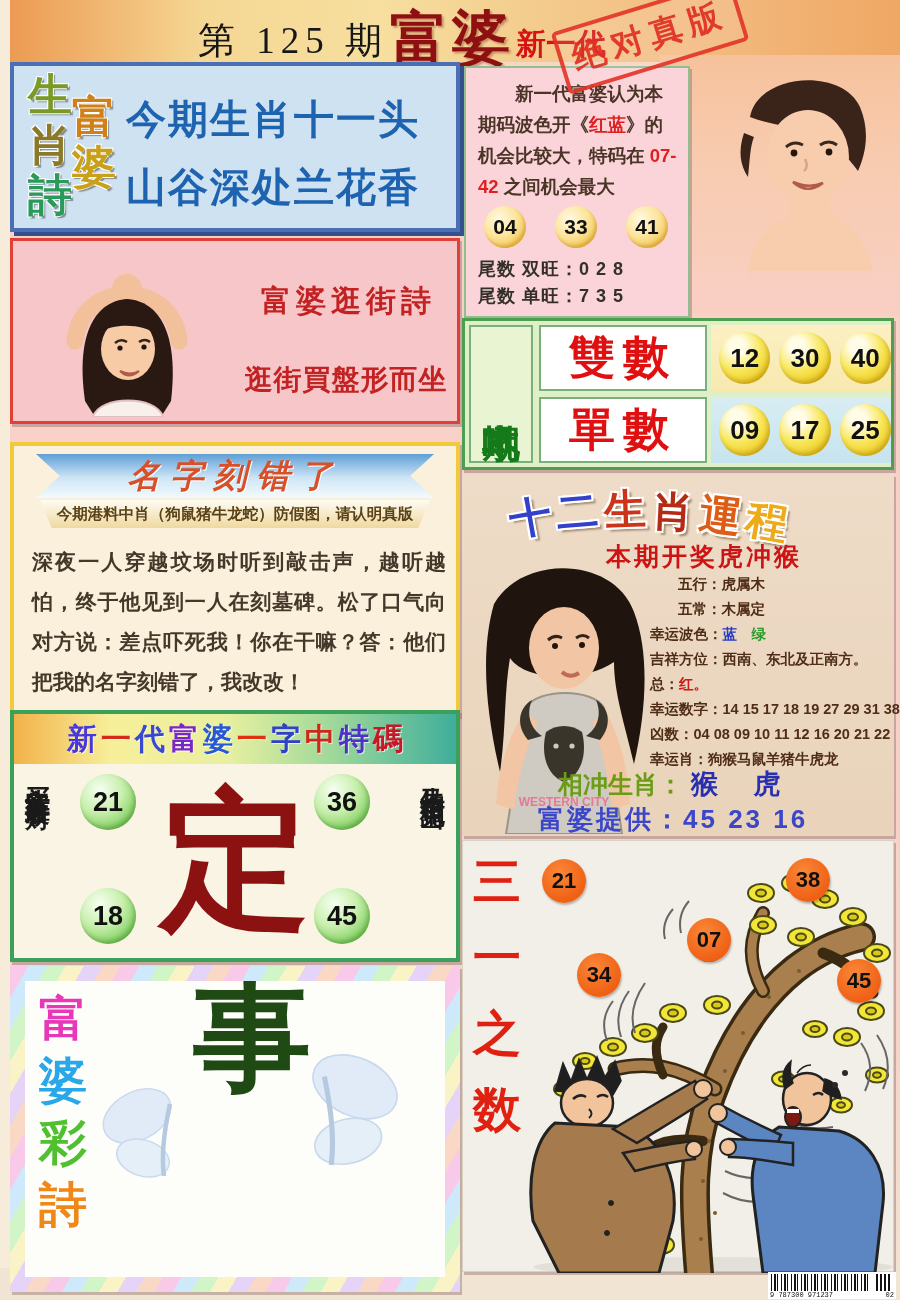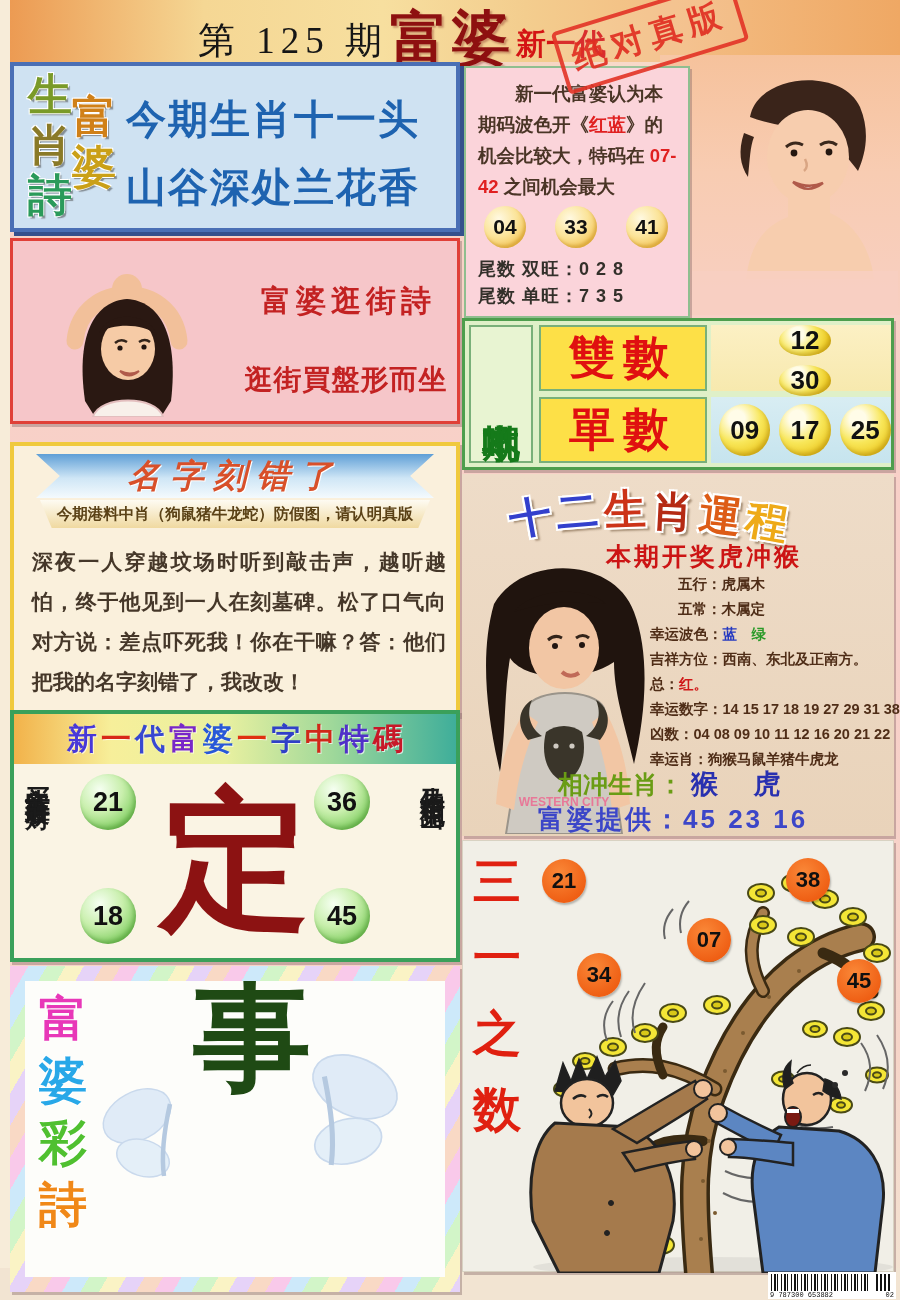--- a/index.html
+++ b/index.html
@@ -119,25 +119,25 @@
     background:radial-gradient(circle at 35% 30%,#fff9e2,#fbe49a 45%,#f2c14e 82%);
     box-shadow:inset -2px -3px 3px rgba(180,120,10,.35);}
   .fa-tails{margin-top:8px;font-size:18px;font-weight:900;color:#33302a;line-height:27px;letter-spacing:1px;}
 
   
   .fb{left:462px;top:318px;width:432px;height:152px;background:#dff0c8;border:3px solid #4d9e4d;}
   .fb-cell{position:absolute;box-sizing:border-box;}
   .fb-title{left:4px;top:4px;width:64px;height:138px;background:#e8f4d2;border:2px solid #79b079;
     display:flex;align-items:center;justify-content:center;}
   .fb-title .vtext{font-size:38px;font-weight:900;color:#157a1a;line-height:1;}
-  .fb-label{left:74px;width:168px;height:66px;background:#fde047;border:2px solid #79b079;
+  .fb-label{left:74px;width:168px;height:66px;background:#ffffff;border:2px solid #79b079;
     display:flex;align-items:center;justify-content:center;font-size:46px;font-weight:900;color:#e01010;letter-spacing:8px;}
   .fb-l1{top:4px;} .fb-l2{top:76px;}
   .fb-balls{left:246px;width:180px;height:66px;display:flex;align-items:center;gap:9px;padding-left:8px;}
-  .fb-r1{top:4px;background:linear-gradient(180deg,#fcf0c4,#f7e9ae);flex-direction:column;}
+  .fb-r1{top:4px;background:linear-gradient(180deg,#fcf0c4,#f7e9ae);}
   .fb-r2{top:76px;background:linear-gradient(180deg,#d8edf3,#c6e4ee);}
   .ball-yellow{width:52px;height:52px;font-size:26px;
     background:radial-gradient(circle at 35% 28%,#fffce8 0 16%,#f8e75a 48%,#eecb25 78%,#d9ab10);
     box-shadow:inset -2px -3px 4px rgba(150,110,0,.4);}
 
   
   .fc{left:462px;top:474px;width:432px;height:362px;background:linear-gradient(180deg,#eedcc8,#e9d3ba);}
   .fc-title{left:46px;top:8px;display:flex;gap:6px;}
   .fc-title span{font-size:42px;font-weight:900;
     text-shadow:-2px -2px 0 #fff,2px -2px 0 #fff,-2px 2px 0 #fff,2px 2px 0 #fff,4px 4px 2px rgba(80,50,20,.45);}
@@ -539,17 +539,17 @@
     <div class="circle-num cn2">38</div>
     <div class="circle-num cn3">07</div>
     <div class="circle-num cn4">34</div>
     <div class="circle-num cn5">45</div>
   </div>
 
   <div class="abs barcode">
     <div class="bc-bars"></div>
     <div class="bc-bars2"></div>
     <div class="bc-digits">
-      <span>9 787300 653882</span>
+      <span>9 787300 971237</span>
       <span>02</span>
     </div>
   </div>
 </div>
 
 </body></html>

